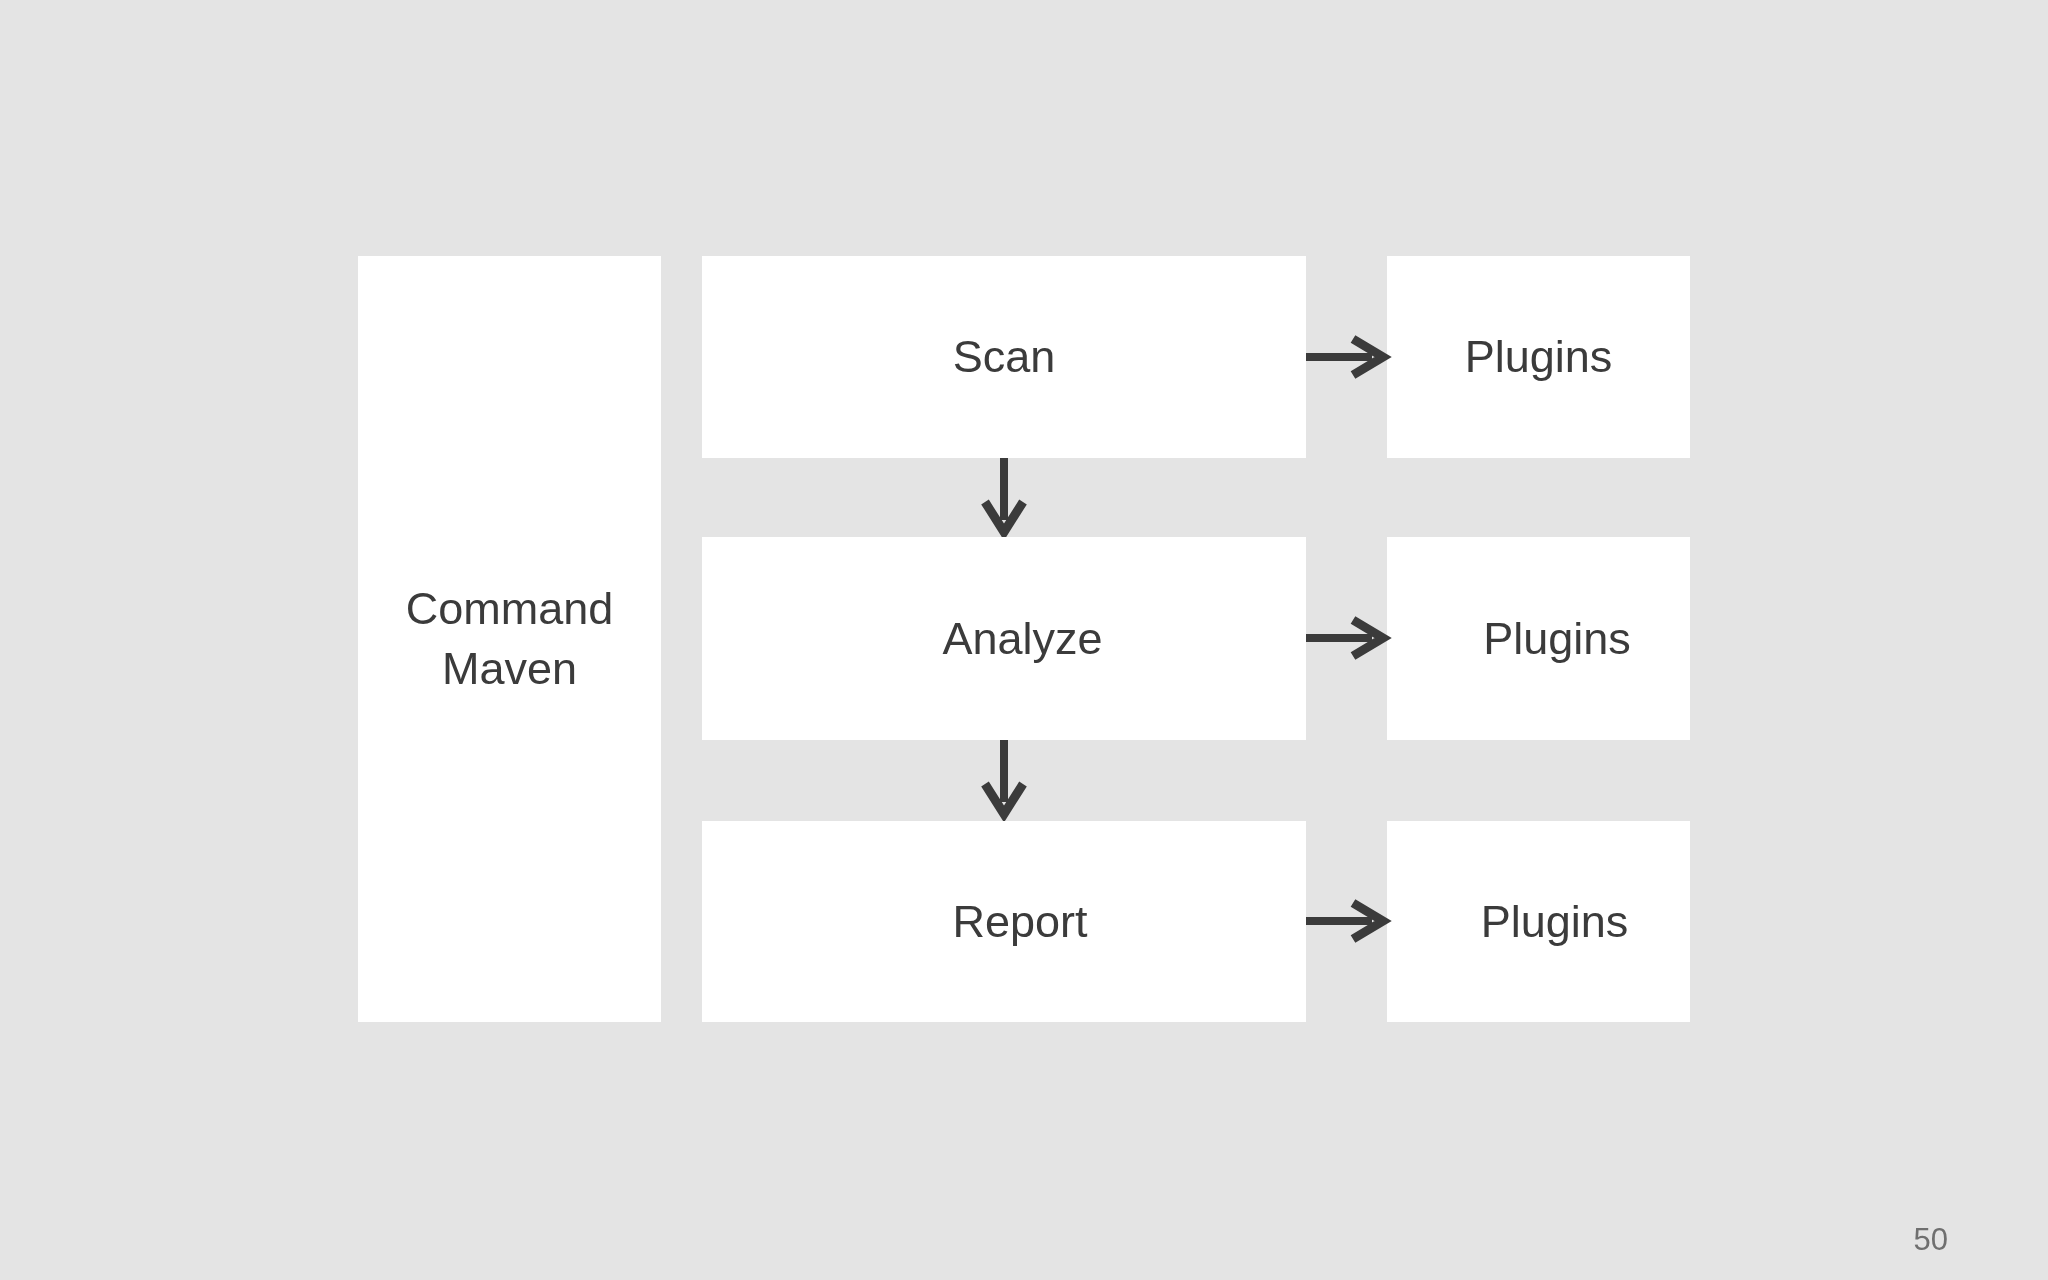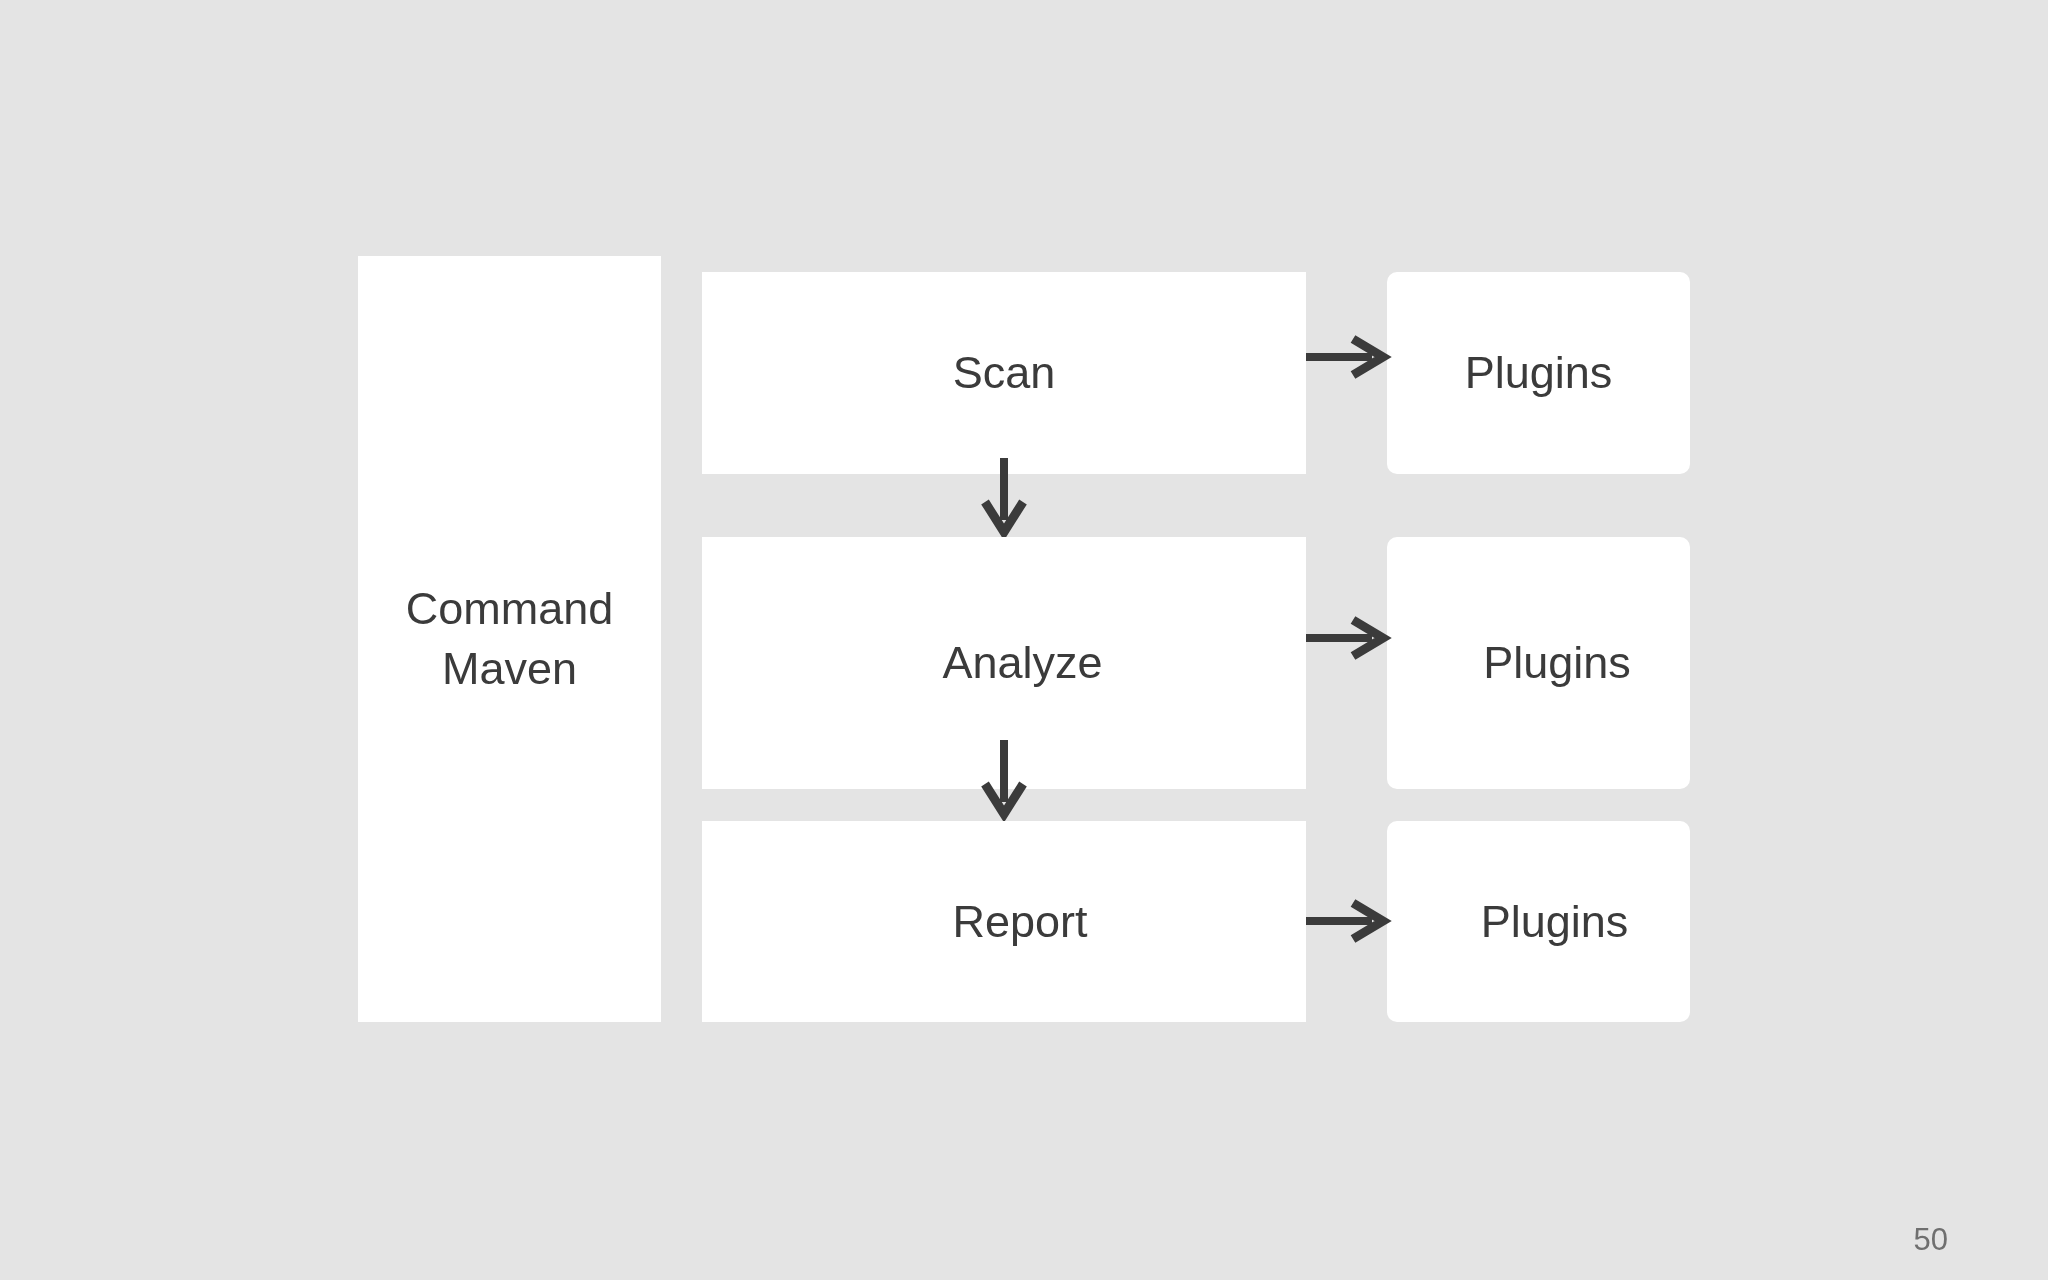--- a/index.html
+++ b/index.html
@@ -32,23 +32,23 @@
   }
   .left-box{
     left:358px;top:256px;width:303px;height:766px;
   }
   .left-box .box-label{
     text-align:center;
     line-height:60px;
   }
   .left-box .box-label span{display:block;}
   .stage-box{left:702px;width:604px;}
-  .target-box{left:1387px;width:303px;border-radius:10px;}
-  .row1{top:272px;height:202px;}
-  .row2{top:537px;height:252px;padding-left:37px;}
+  .target-box{left:1387px;width:303px;}
+  .row1{top:256px;height:202px;}
+  .row2{top:537px;height:203px;padding-left:37px;}
   .row3{top:821px;height:201px;padding-left:32px;}
   .arrow{position:absolute;overflow:visible;}
   .arrow line,.arrow polyline{
     stroke:var(--ink);
     fill:none;
   }
   .arrow line{stroke-width:8;}
   .arrow polyline{stroke-width:9;stroke-linejoin:miter;}
   .h-arrow{left:1306px;width:81px;height:60px;}
   .h-arrow.row1-a{top:327px;}

